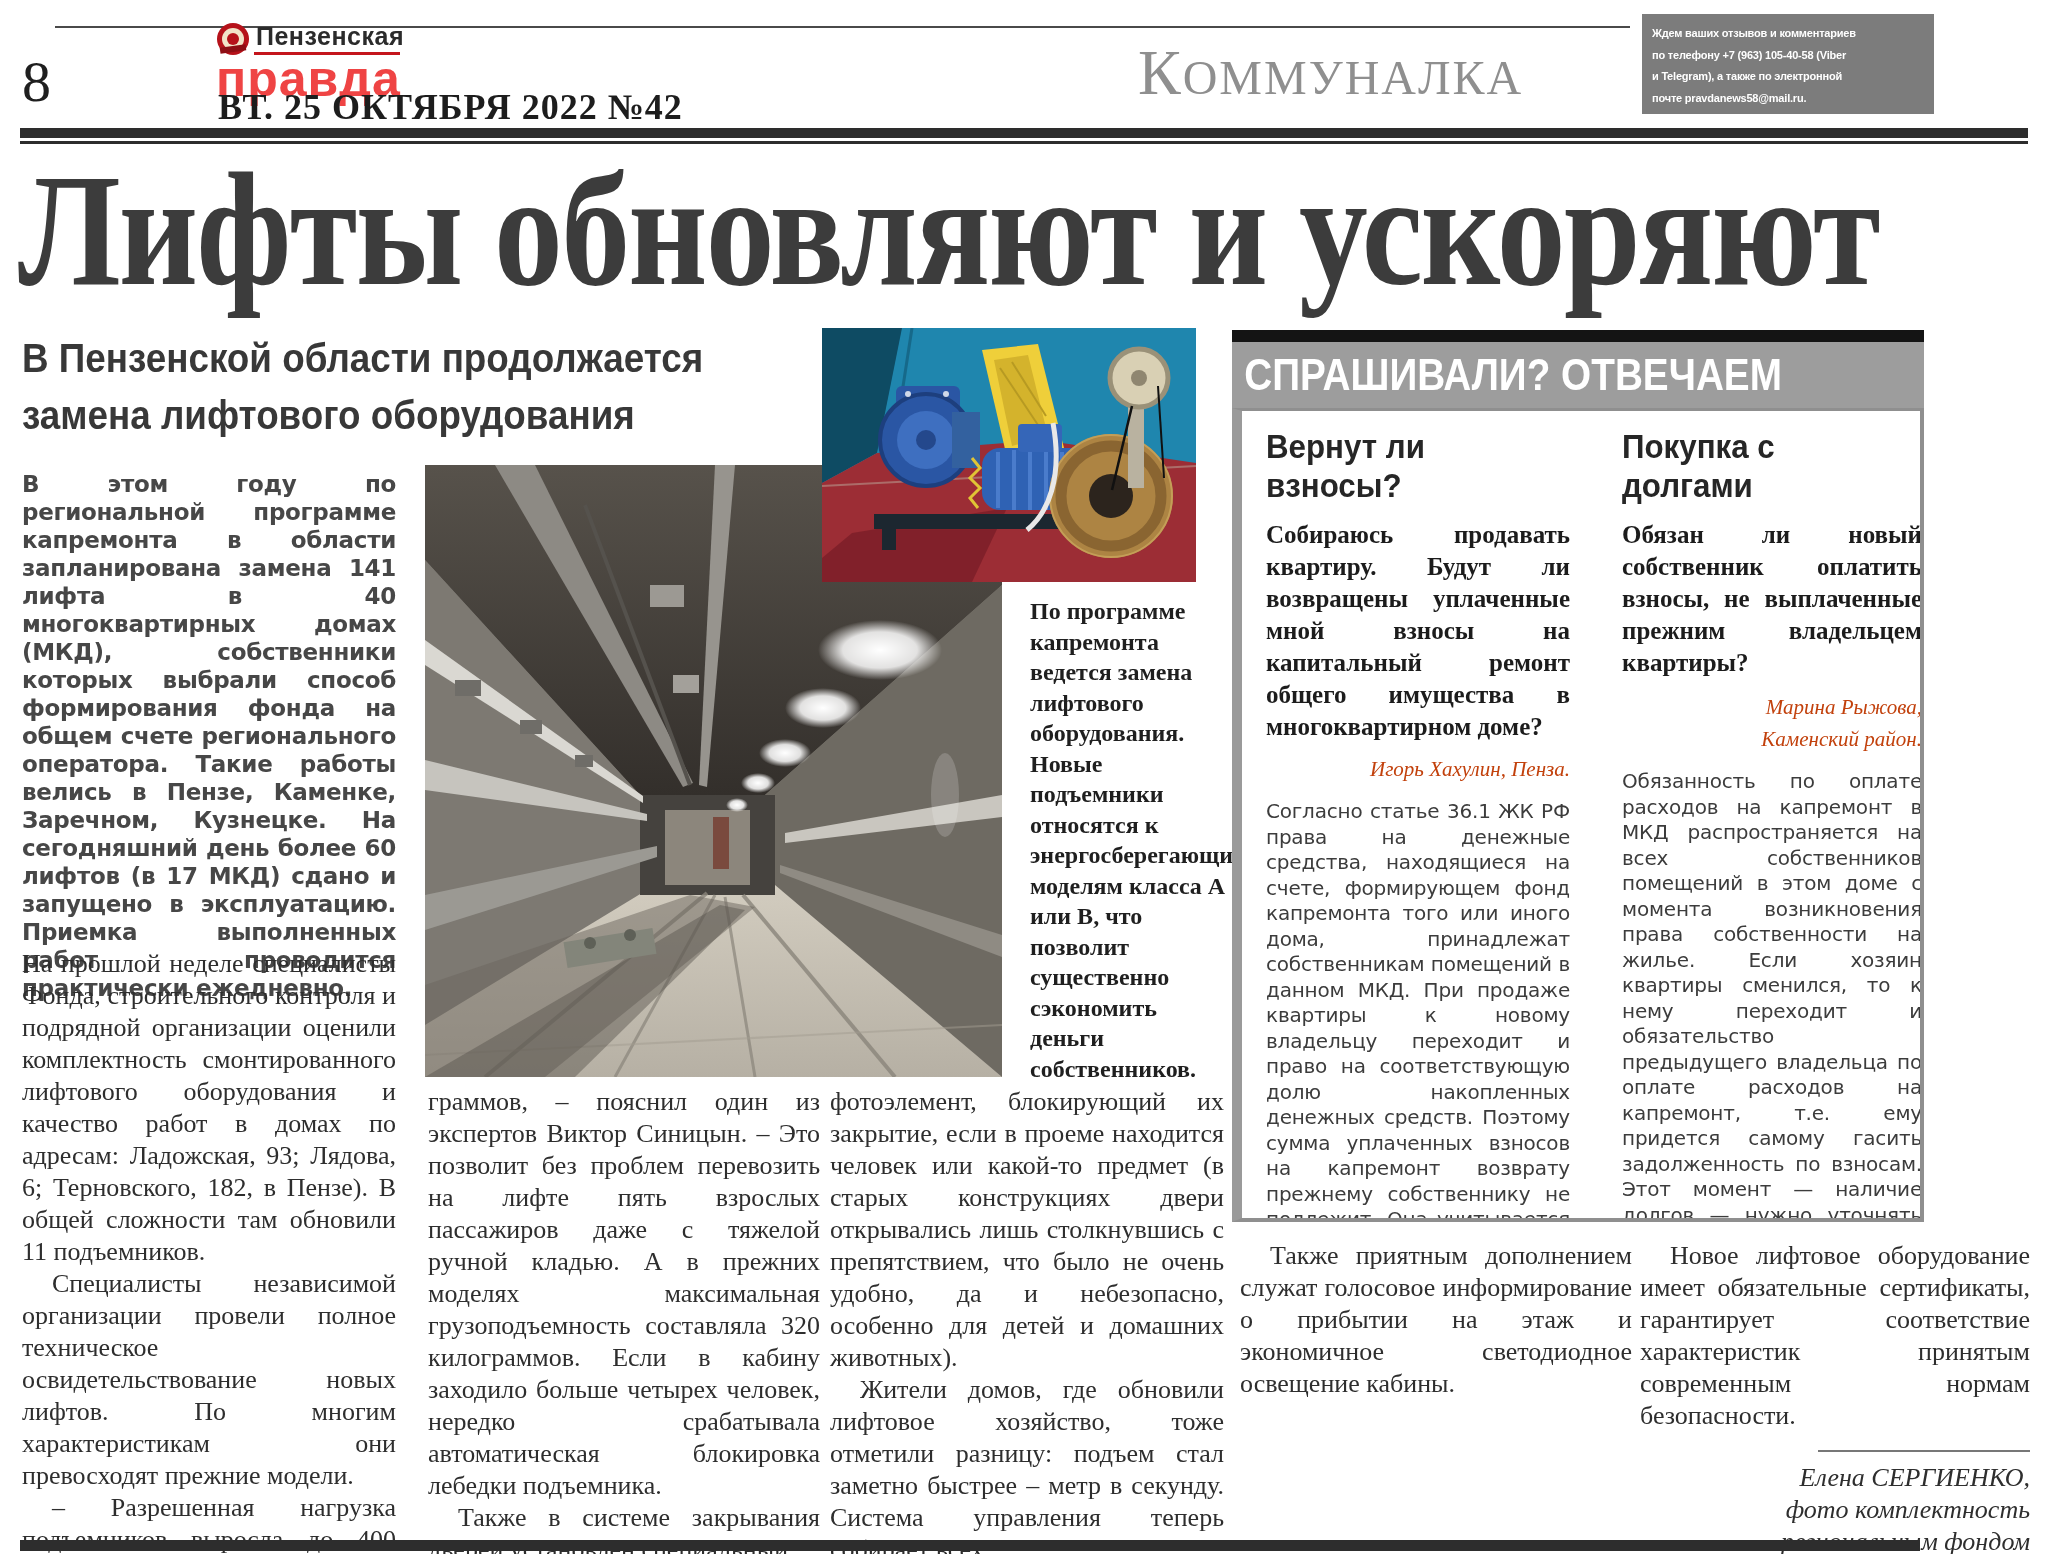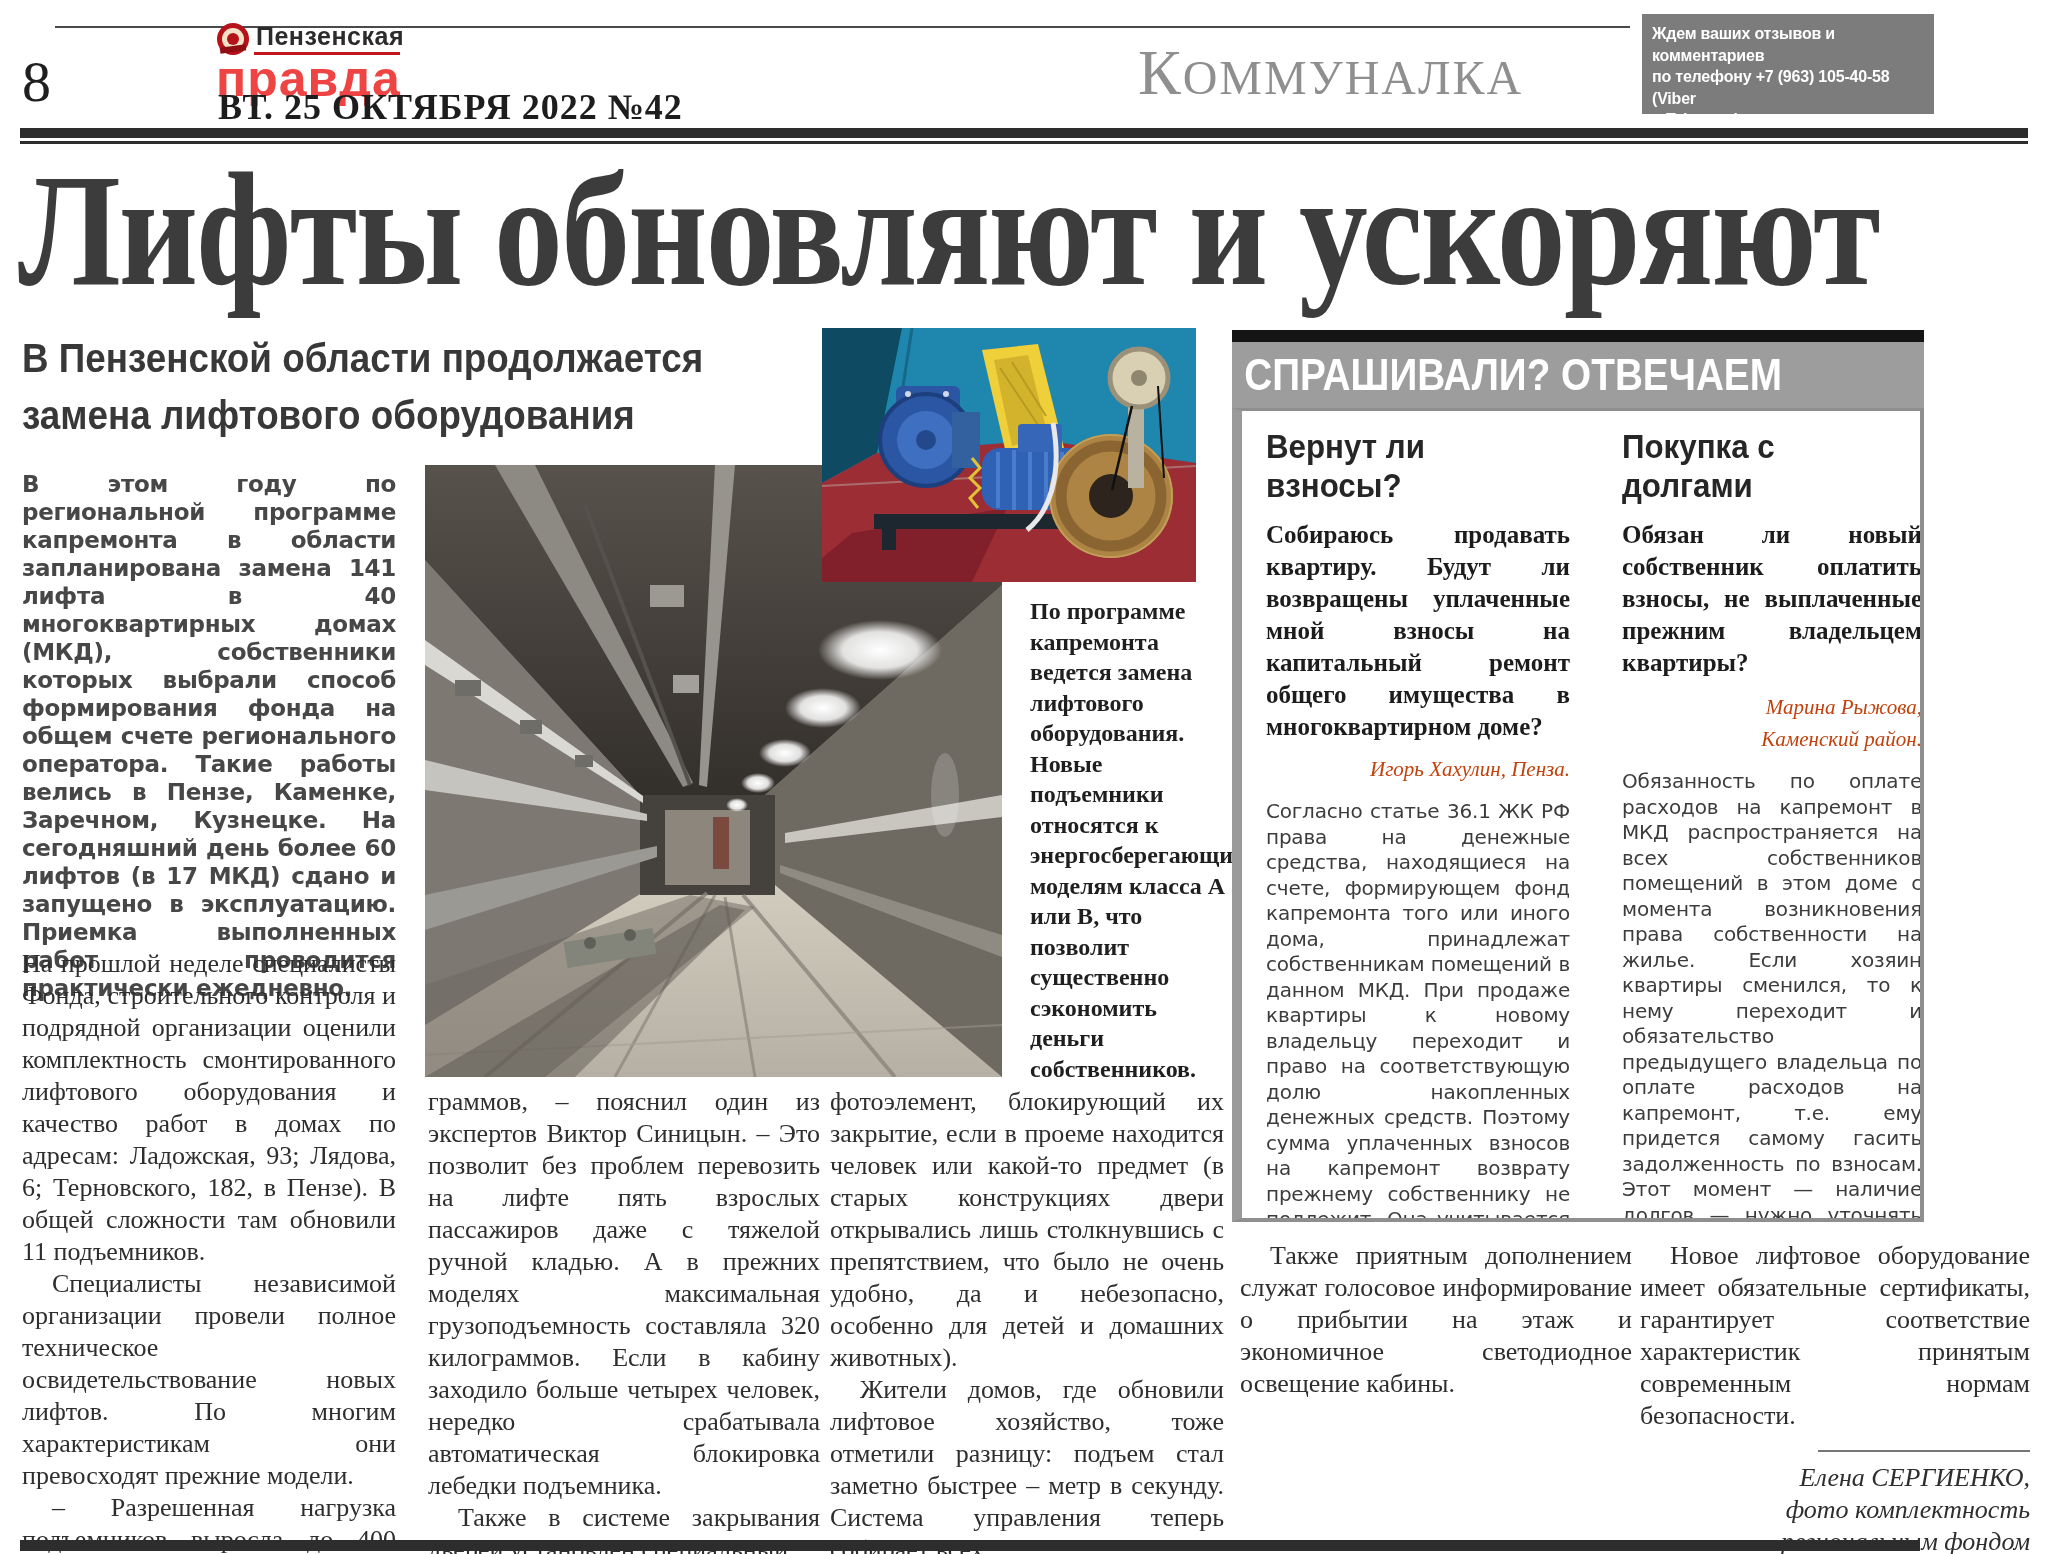--- a/index.html
+++ b/index.html
@@ -13,21 +13,21 @@
   .jst{text-align:justify;}
   .cond{display:inline-block;transform-origin:left center;}
   
   .page-num{font-size:58px;color:#1f1f1f;}
   .masthead-top{font-size:25px;font-weight:bold;color:#2b2b2b;letter-spacing:.5px;}
   .masthead-name{font-size:50px;font-weight:800;color:#ef4444;letter-spacing:1px;}
   .date-line{font-size:36px;font-weight:bold;color:#1d1d1d;letter-spacing:1px;}
   .section-title{font-size:48px;color:#8f8f8f;letter-spacing:2px;}
   .section-title::first-letter{font-size:64px;}
   .contact-box{background:#7c7c7c;color:#ffffff;padding:9px 10px;box-sizing:border-box;}
-  .contact-line{font-size:16px;line-height:21.5px;font-weight:bold;letter-spacing:-.2px;
+  .contact-line{font-size:11px;line-height:21.5px;font-weight:bold;letter-spacing:-.2px;
                 font-family:"Liberation Sans", sans-serif;}
   
   .headline{font-size:160px;font-weight:bold;color:#3c3c3c;letter-spacing:-2px;line-height:1;}
   .subhead{font-size:40px;line-height:57px;color:#383838;font-weight:bold;}
   .lead{font-size:23px;line-height:28px;font-weight:bold;color:#474747;letter-spacing:-.3px;}
   .bodycol p{margin:0;font-size:26px;line-height:32px;color:#2e2e2e;}
   .bodycol p.ind{text-indent:1.15em;}
   .caption{font-size:24px;line-height:30.5px;font-weight:bold;color:#1f1f1f;}
   
   .qa-topbar{background:#141414;}

